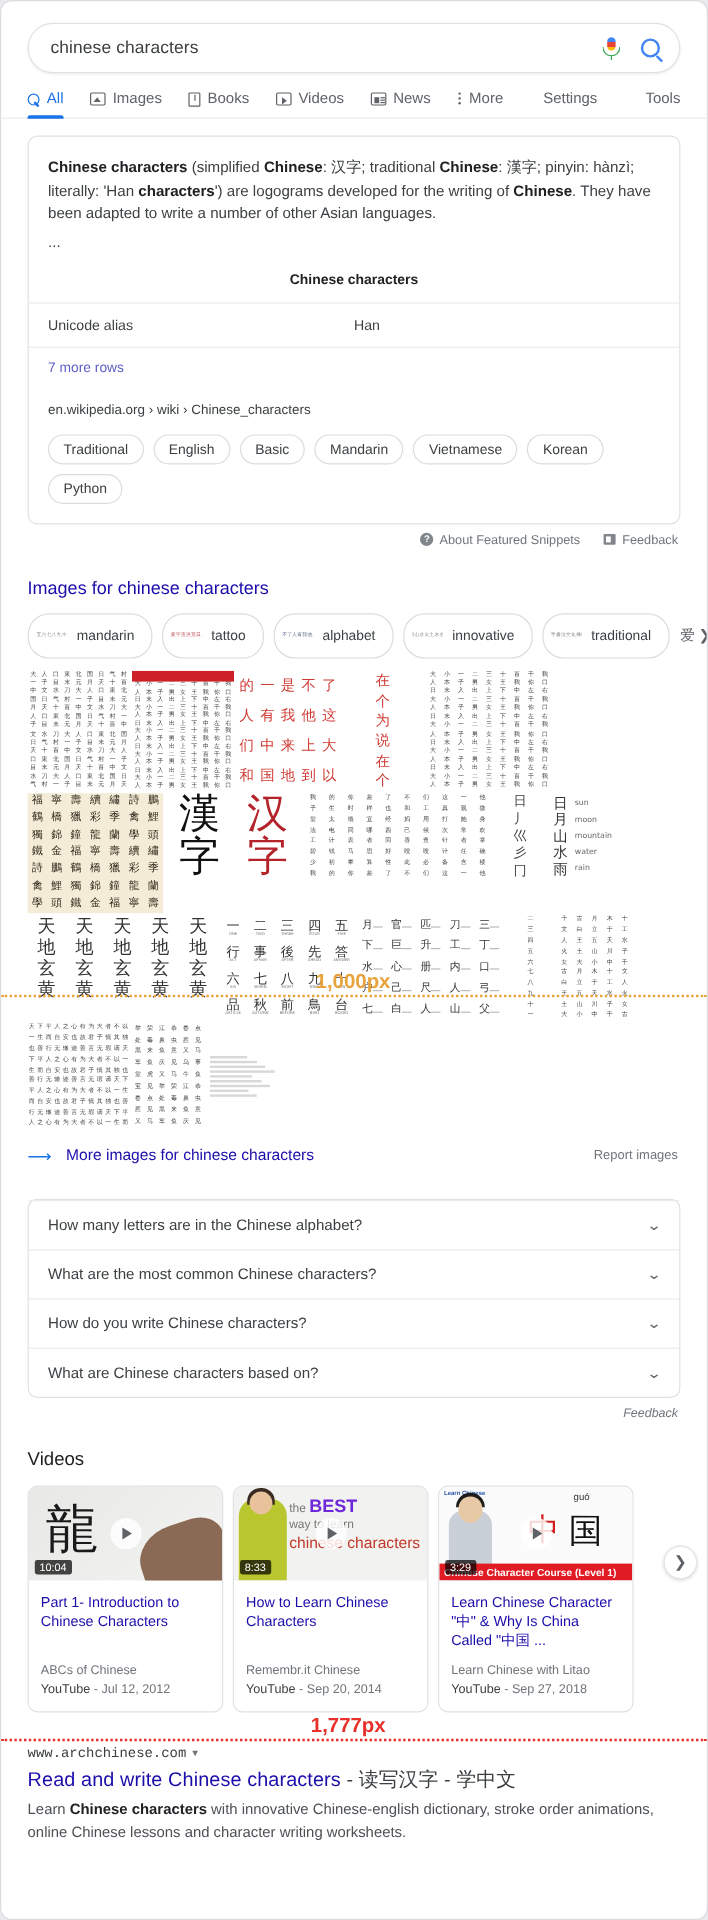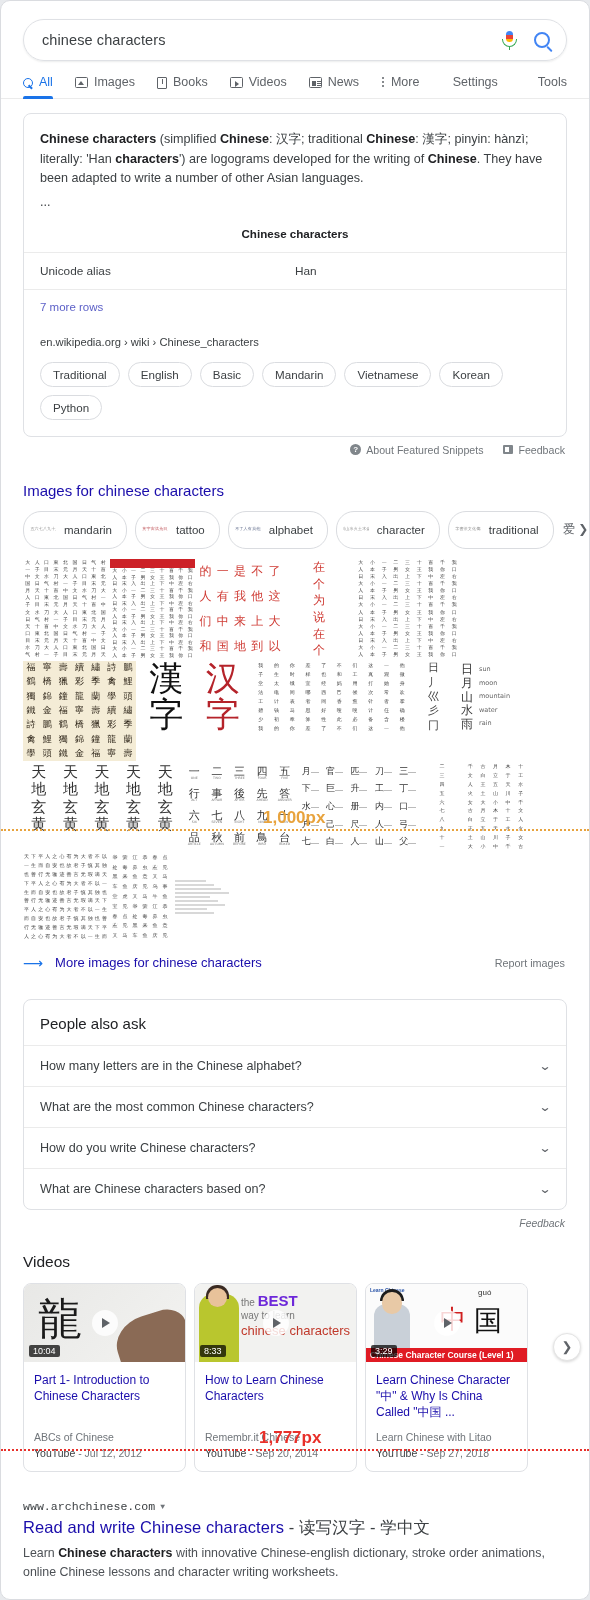--- a/index.html
+++ b/index.html
@@ -380,21 +380,21 @@
       <div class="imgchip">
         <div class="chipthumb pink">天地玄黄宇宙洪荒日月盈昃</div>
         <span>tattoo</span>
       </div>
       <div class="imgchip">
         <div class="chipthumb blue">的一是不了人有我他这们中</div>
         <span>alphabet</span>
       </div>
       <div class="imgchip">
         <div class="chipthumb ">川山水火土木金</div>
-        <span>character</span>
+        <span>innovative</span>
       </div>
       <div class="imgchip">
         <div class="chipthumb ">漢字書法文化傳統</div>
         <span>traditional</span>
       </div>
       <div class="chip-arrow" style="font-size: 12px;">爱 ❯</div>
     </div>
   <div class="imggrid" id="img-grid">
       <div class="thumb" style="width: 85px; height: 100px;">
         <div class="grid-cn" style="grid-template-columns: repeat(9, 1fr); grid-template-rows: repeat(14, 1fr);">
@@ -1475,21 +1475,20 @@
 
   <div class="more-images-row">
     <div class="more-images">
       <span class="arrow-r">⟶</span>
       <span>More images for chinese characters</span>
     </div>
     <div class="report-images">Report images</div>
   </div>
 
   <div class="paa">
-    <div class="paa-title">People also ask</div>
     <div id="paa-items">
         <div class="paa-item">
           <span>How many letters are in the Chinese alphabet?</span>
           <span class="chev">⌄</span>
         </div>
         <div class="paa-item">
           <span>What are the most common Chinese characters?</span>
           <span class="chev">⌄</span>
         </div>
         <div class="paa-item">

